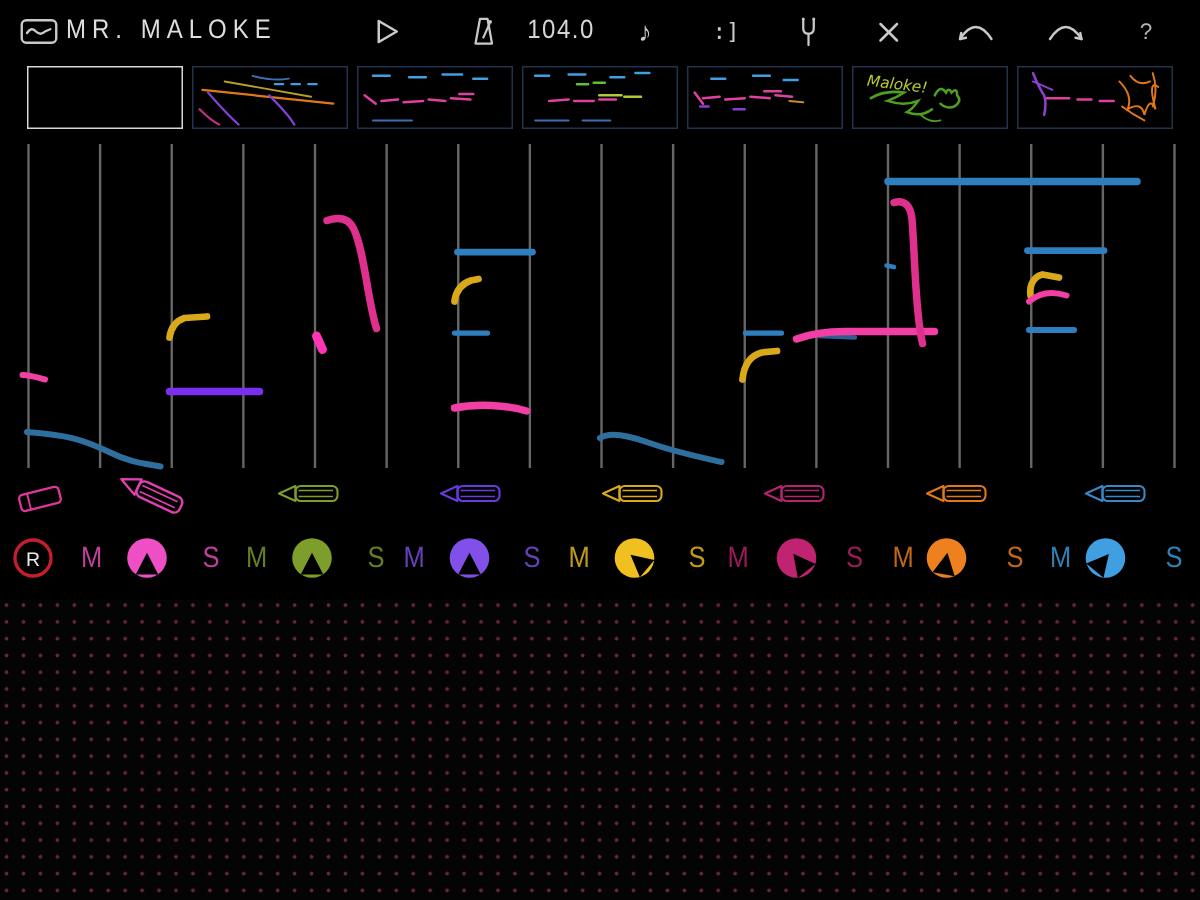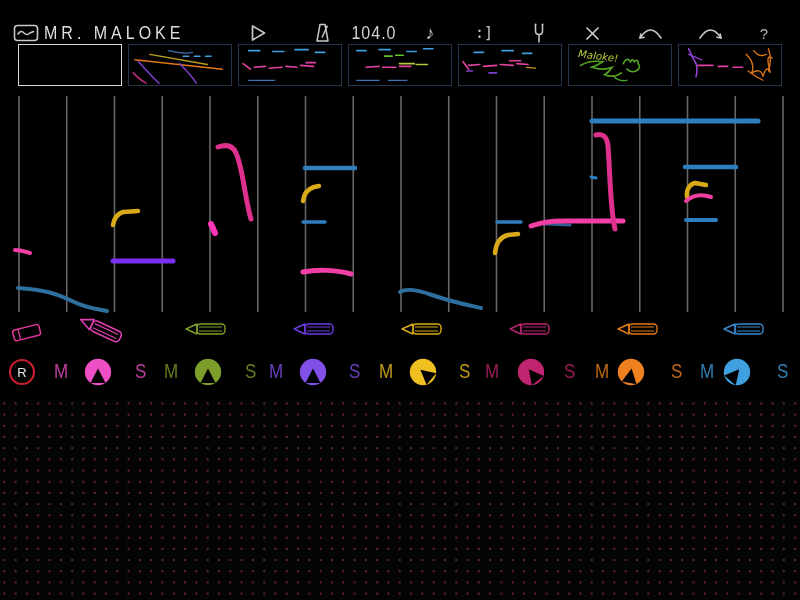--- a/index.html
+++ b/index.html
@@ -1,19 +1,19 @@
 <!DOCTYPE html>
 <html><head>
 <meta charset="utf-8">
 <style>
   html,body{margin:0;padding:0;background:#000;}
   body{width:800px;height:600px;position:relative;overflow:hidden;
        font-family:"Liberation Sans",sans-serif;}
   
-  .toolbar{position:absolute;left:0;top:12px;width:748px;height:42px;}
+  .toolbar{position:absolute;left:0;top:0;width:748px;height:42px;}
   .titem{position:absolute;top:0;height:42px;display:flex;align-items:center;
          justify-content:center;color:#c9c9c9;}
   .titem svg{display:block;}
   .app-title{font-size:16px;letter-spacing:4px;color:#dedede;font-weight:400;
              transform:scaleY(1.12);}
   .tempo{font-size:16px;color:#d4d4d4;letter-spacing:1px;transform:scaleY(1.1);}
   .glyph{font-size:16px;color:#c9c9c9;}
   .mono{font-family:"DejaVu Sans Mono",monospace;}
   
   .thumbs{position:absolute;top:44px;left:0;width:800px;height:46px;

